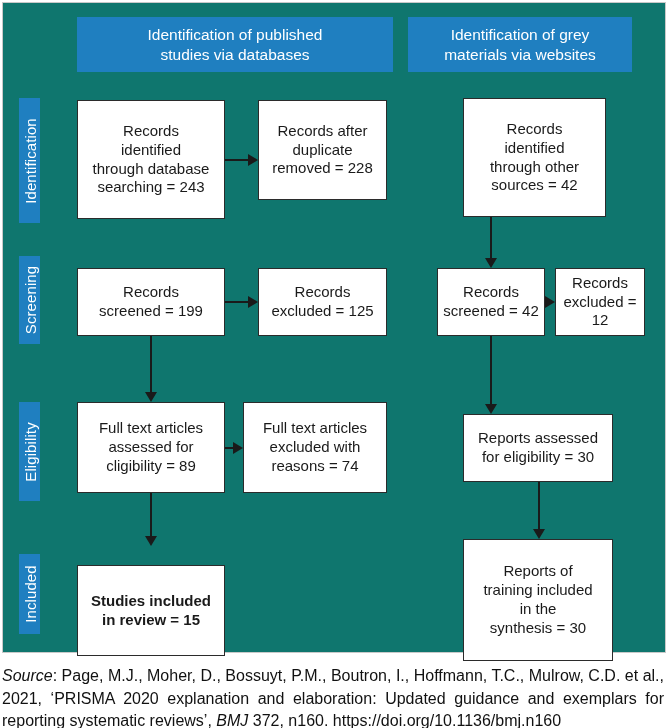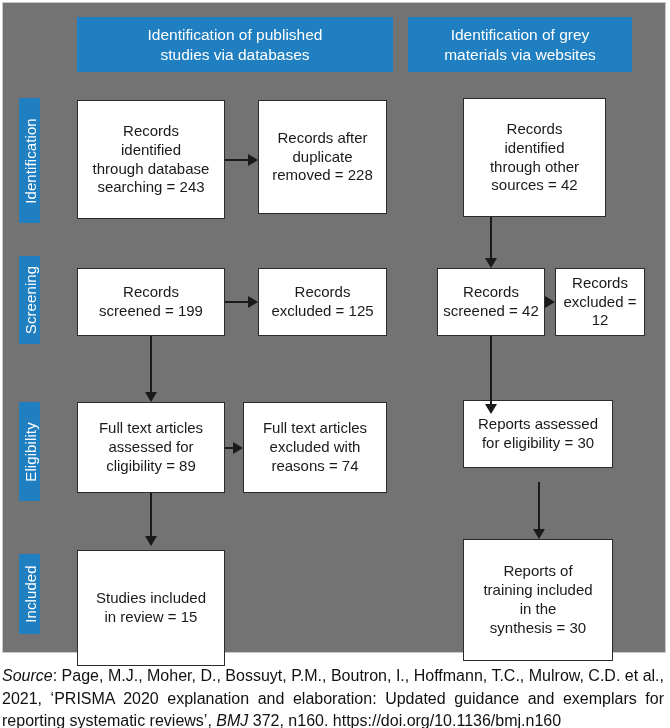--- a/index.html
+++ b/index.html
@@ -11,21 +11,21 @@
     overflow:hidden;
   }
 
   
   #figure{
     position:absolute;
     left:2px; top:2px;
     width:664px; height:651px;
     border:1px solid #c9c9c9;
     box-sizing:border-box;
-    background:#737373;
+    background:#0f766e;
   }
 
   
   .banner{
     position:absolute;
     background:#1f7fc0;
     color:#ffffff;
     font-size:15.5px;
     line-height:1.28;
     text-align:center;
@@ -73,37 +73,37 @@
     text-align:center;
     font-size:15px;
     line-height:1.26;
     padding:2px 4px;
     white-space:pre-line;
     color:#1a1a1a;
   }
 
   
   #box-l1-main { left:74px;  top:97px;  width:148px; height:119px; }
-  #box-l1-excl { left:255px; top:97px;  width:129px; height:114px; }
+  #box-l1-excl { left:255px; top:97px;  width:129px; height:100px; }
   
   #box-l2-main { left:74px;  top:265px; width:148px; height:68px;  }
   #box-l2-excl { left:255px; top:265px; width:129px; height:68px;  }
   
   #box-l3-main { left:74px;  top:399px; width:148px; height:91px;  }
   #box-l3-excl { left:240px; top:399px; width:144px; height:91px;  }
   
-  #box-l4-main { left:74px;  top:547px; width:148px; height:116px;  }
+  #box-l4-main { left:74px;  top:562px; width:148px; height:91px;font-weight:bold;  }
 
   
   #box-r1-main { left:460px; top:95px;  width:143px; height:119px; }
   
   #box-r2-main { left:434px; top:265px; width:108px; height:68px;  }
   #box-r2-excl { left:552px; top:265px; width:90px;  height:68px;  }
   
-  #box-r3-main { left:460px; top:397px; width:150px; height:68px;  }
+  #box-r3-main { left:460px; top:411px; width:150px; height:68px;  }
   
   #box-r4-main { left:460px; top:536px; width:150px; height:122px;  }
 
   
   .line-v{ position:absolute; width:2px; background:#1a1a1a; }
   .line-h{ position:absolute; height:2px; background:#1a1a1a; }
   .arrow-down{
     position:absolute;
     width:0;height:0;
     border-left:6px solid transparent;

